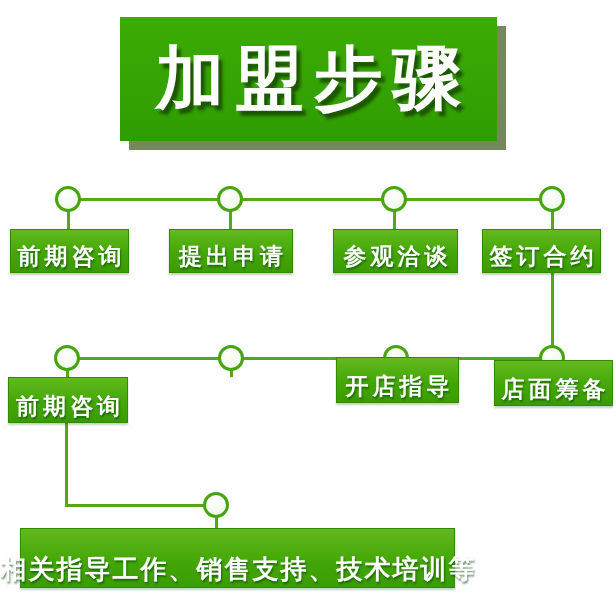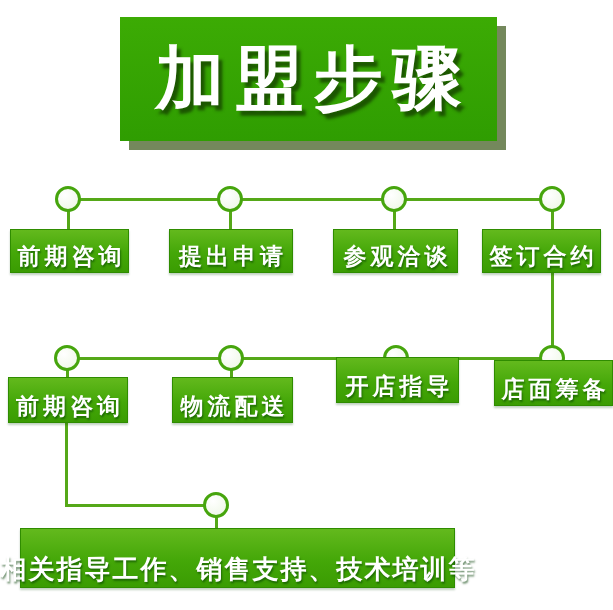--- a/index.html
+++ b/index.html
@@ -135,23 +135,20 @@
   <div class="step" style="left:333px;top:229px;width:123px;height:42px">
     <span class="step-label">参观洽谈</span>
   </div>
   <div class="step" style="left:482px;top:229px;width:117px;height:42px">
     <span class="step-label">签订合约</span>
   </div>
 
   <div class="step" style="left:8px;top:377px;width:118px;height:44px">
     <span class="step-label">前期咨询</span>
   </div>
-  <div class="step" style="left:172px;top:377px;width:119px;height:44px">
-    <span class="step-label">物流配送</span>
-  </div>
   <div class="step" style="left:336px;top:357px;width:121px;height:44px">
     <span class="step-label">开店指导</span>
   </div>
   <div class="step" style="left:494px;top:360px;width:117px;height:44px">
     <span class="step-label">店面筹备</span>
   </div>
 
   <div class="step final" style="left:20px;top:528px;width:433px;height:58px">
     <span class="step-label">相关指导工作、销售支持、技术培训等</span>
   </div>

